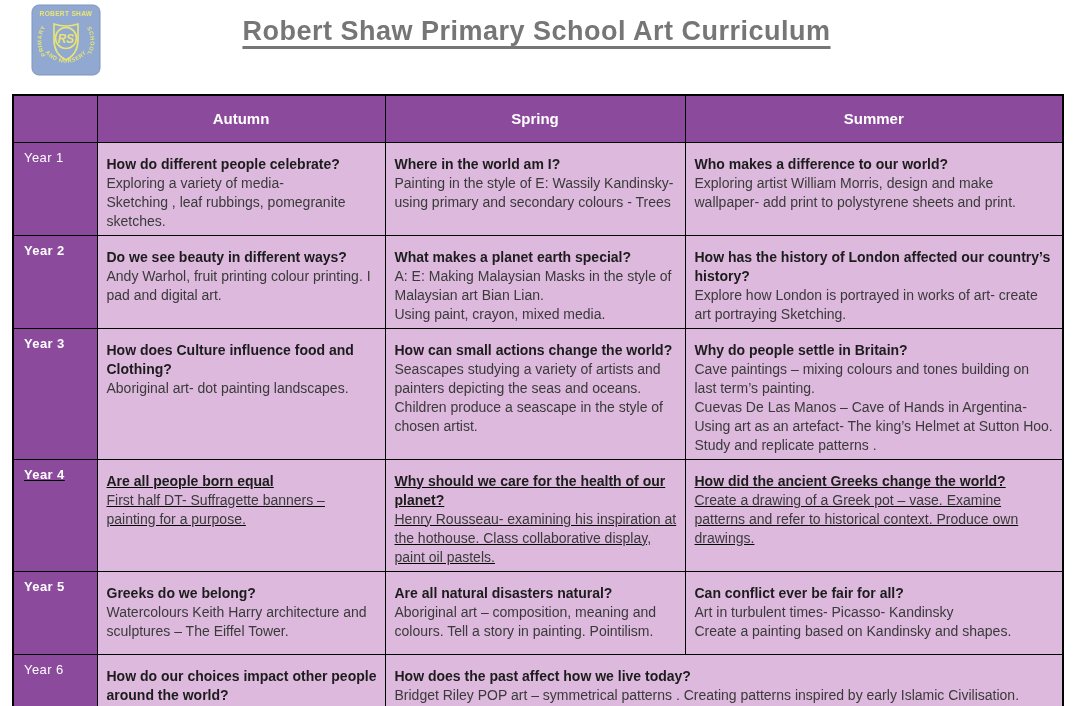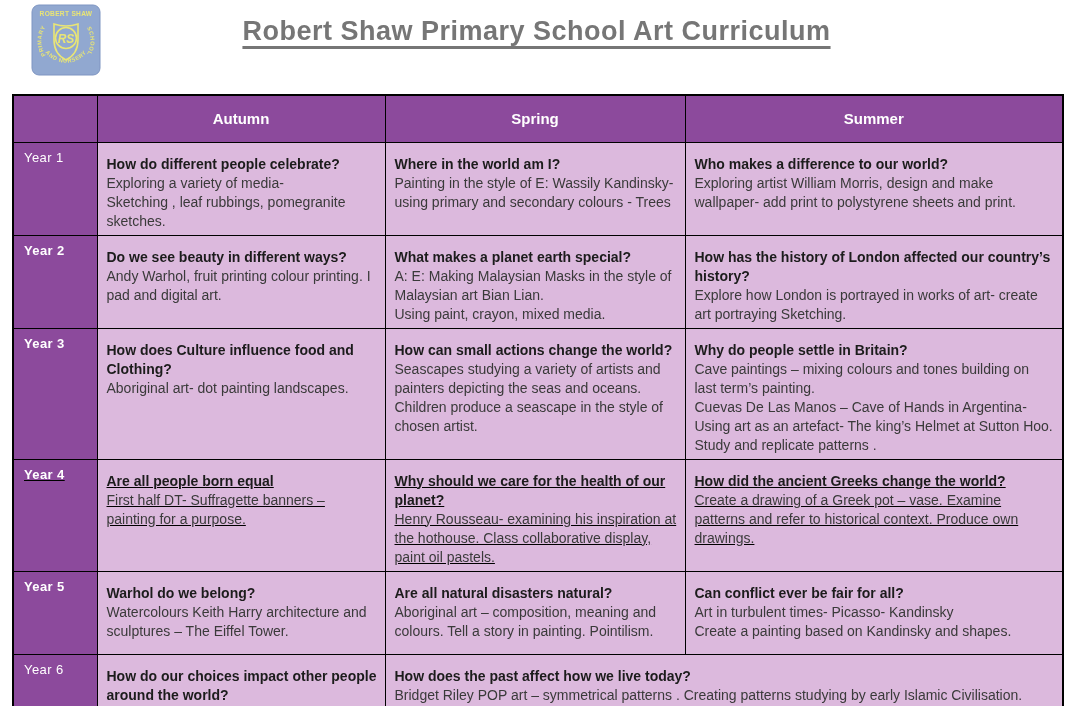--- a/index.html
+++ b/index.html
@@ -186,38 +186,38 @@
         <div class="cell-body">Henry Rousseau- examining his inspiration at the hothouse. Class collaborative display, paint oil pastels.</div>
       </td>
       <td class="content-cell">
         <div class="cell-question">How did the ancient Greeks change the world?</div>
         <div class="cell-body">Create  a drawing of a Greek pot – vase.  Examine patterns and refer to historical context.  Produce own drawings.</div>
       </td>
     </tr>
     <tr class="r4 bold-year">
       <td class="year-cell">Year 5</td>
       <td class="content-cell">
-        <div class="cell-question">Warhol do we belong?</div>
+        <div class="cell-question">Greeks do we belong?</div>
         <div class="cell-body">Watercolours Keith Harry architecture and sculptures – The Eiffel Tower.</div>
       </td>
       <td class="content-cell">
         <div class="cell-question">Are all natural disasters natural?</div>
         <div class="cell-body">Aboriginal art – composition, meaning and colours.  Tell a story in painting. Pointilism.</div>
       </td>
       <td class="content-cell">
         <div class="cell-question">Can conflict ever be fair for all?</div>
         <div class="cell-body">Art in turbulent times- Picasso- Kandinsky
 Create a painting based on Kandinsky and shapes.</div>
       </td>
     </tr>
     <tr class="r5">
       <td class="year-cell">Year 6</td>
       <td class="content-cell">
         <div class="cell-question">How do our choices impact other people around the world?</div>
         <div class="cell-body">Watercolours and drawing- creating a background wash- Drawing and painting the Taj Mahal.</div>
       </td>
       <td class="content-cell" colspan="2">
         <div class="cell-question">How does the past affect how we live today?</div>
-        <div class="cell-body">Bridget Riley POP art – symmetrical patterns .  Creating patterns studying by early Islamic Civilisation.</div>
+        <div class="cell-body">Bridget Riley POP art – symmetrical patterns .  Creating patterns inspired by early Islamic Civilisation.</div>
       </td>
     </tr>
   </tbody>
 </table>
 
 </body></html>

